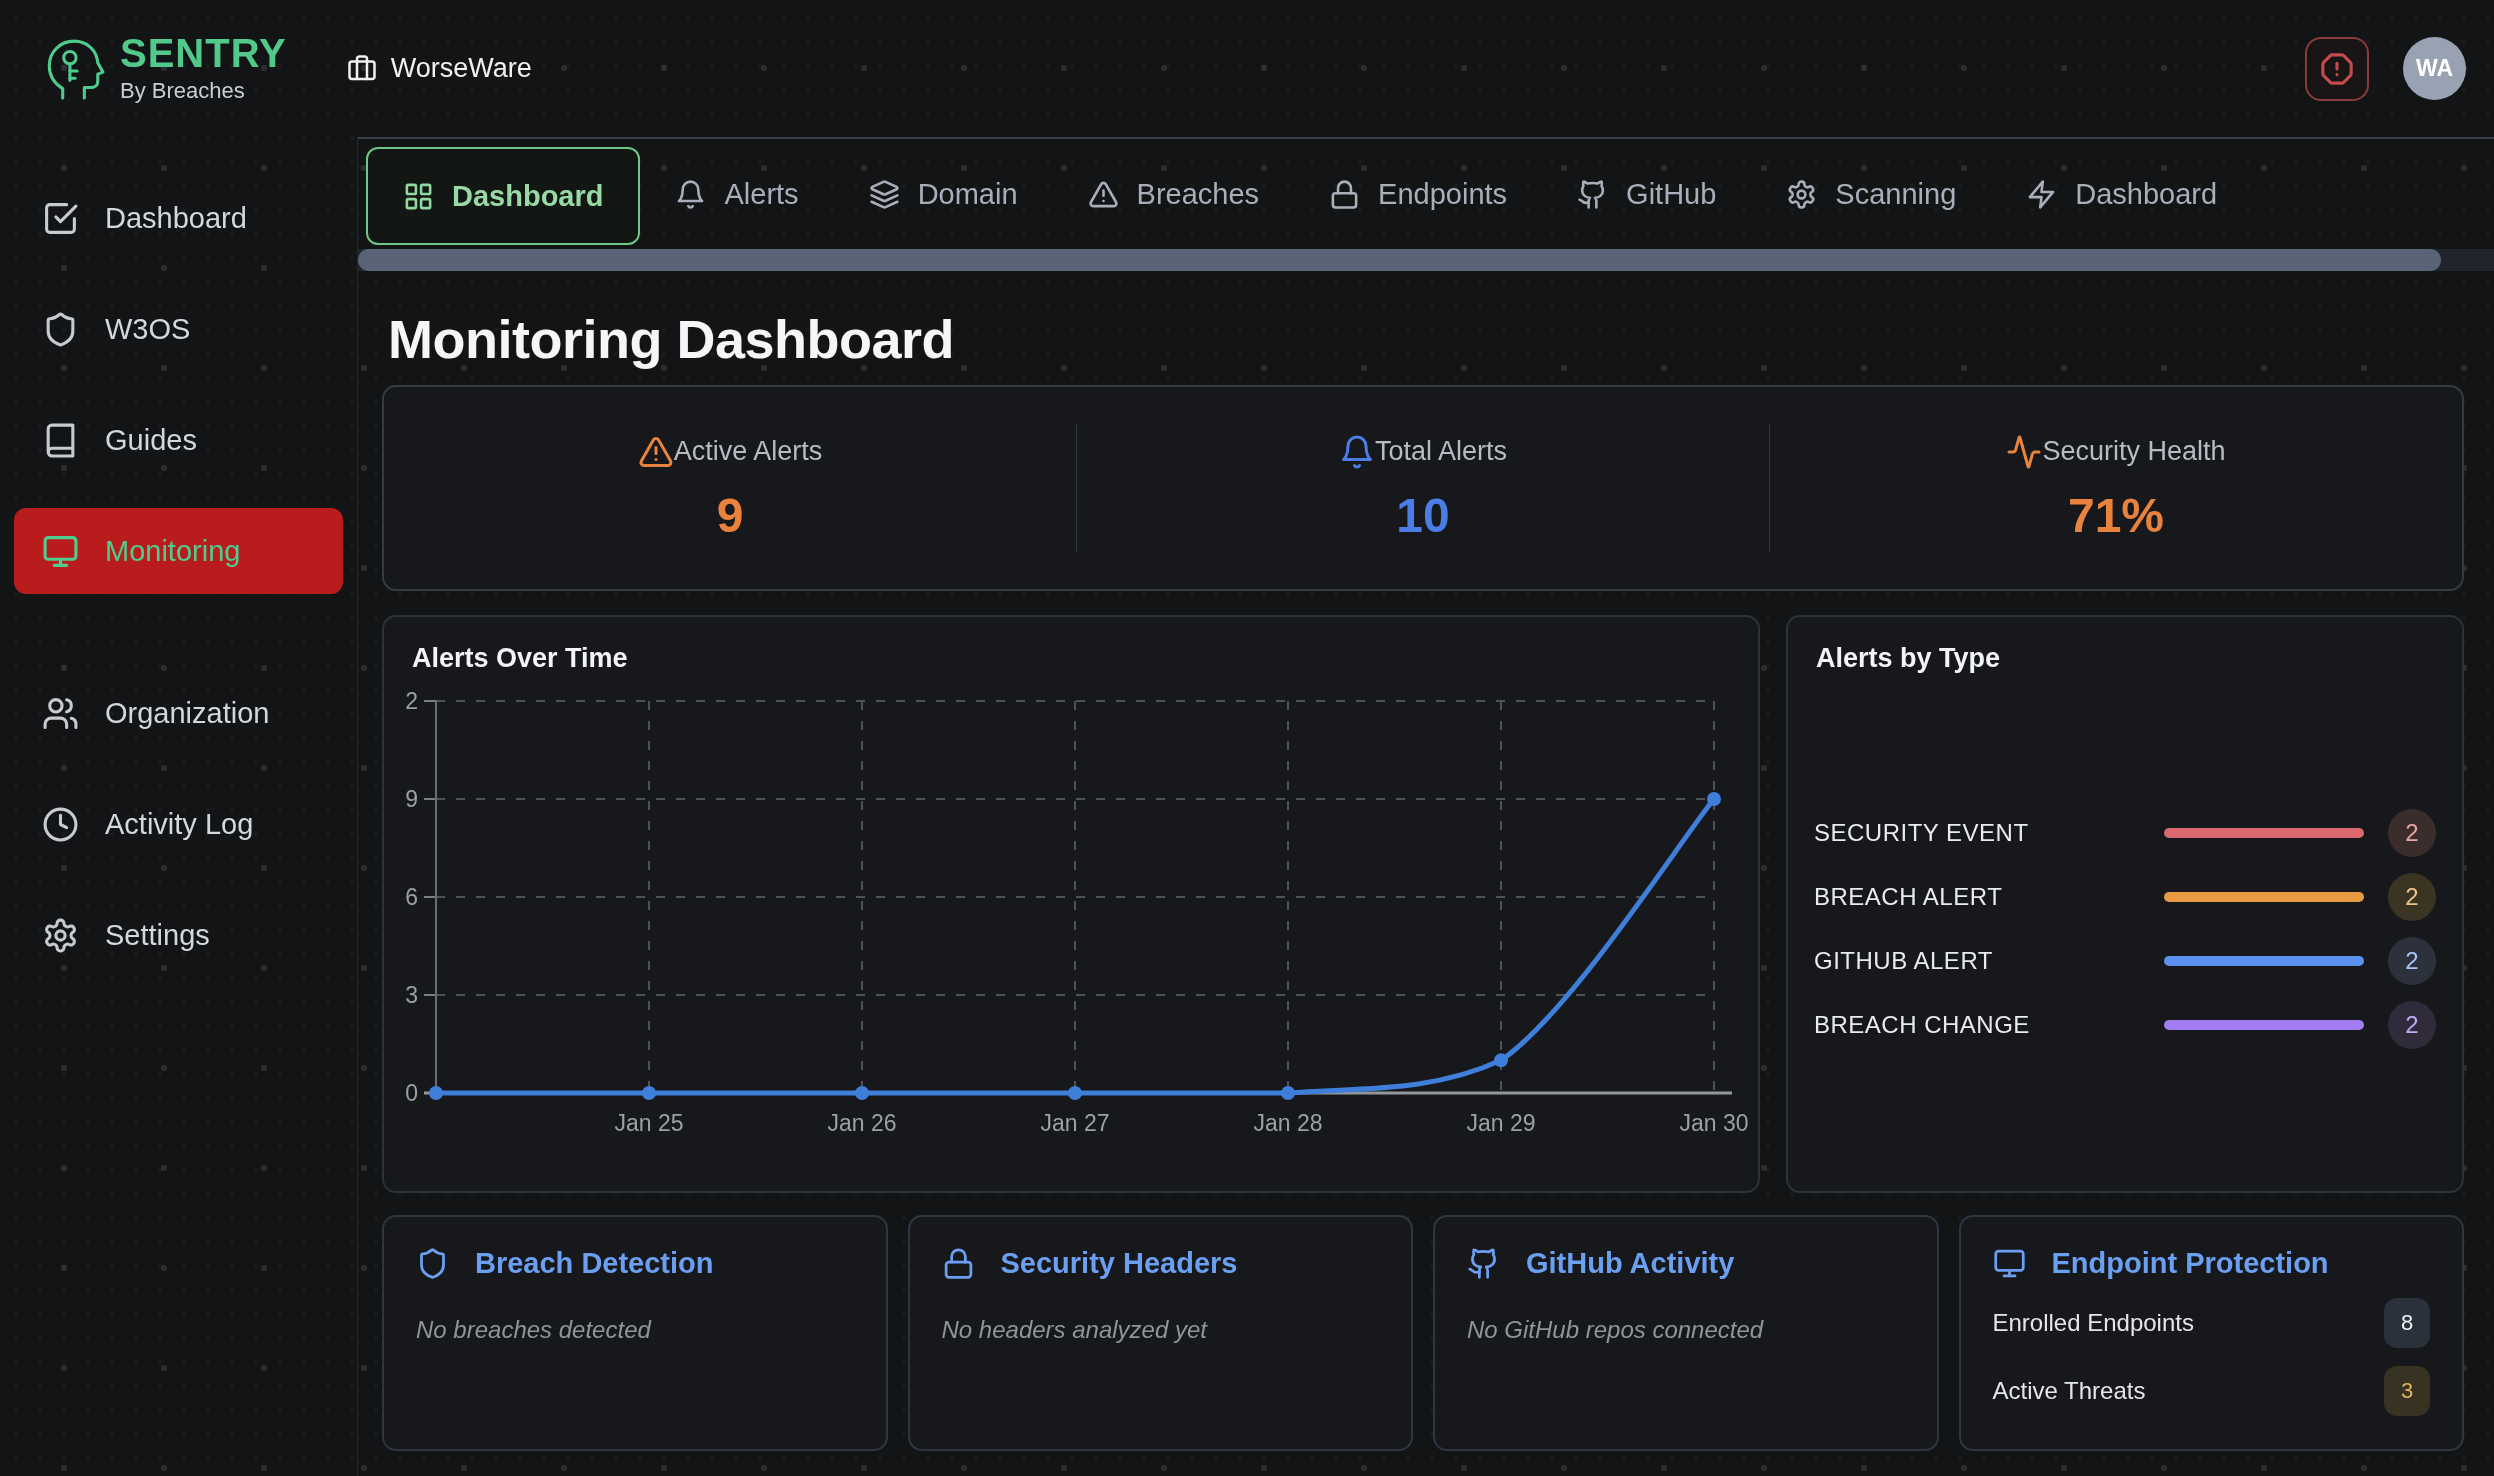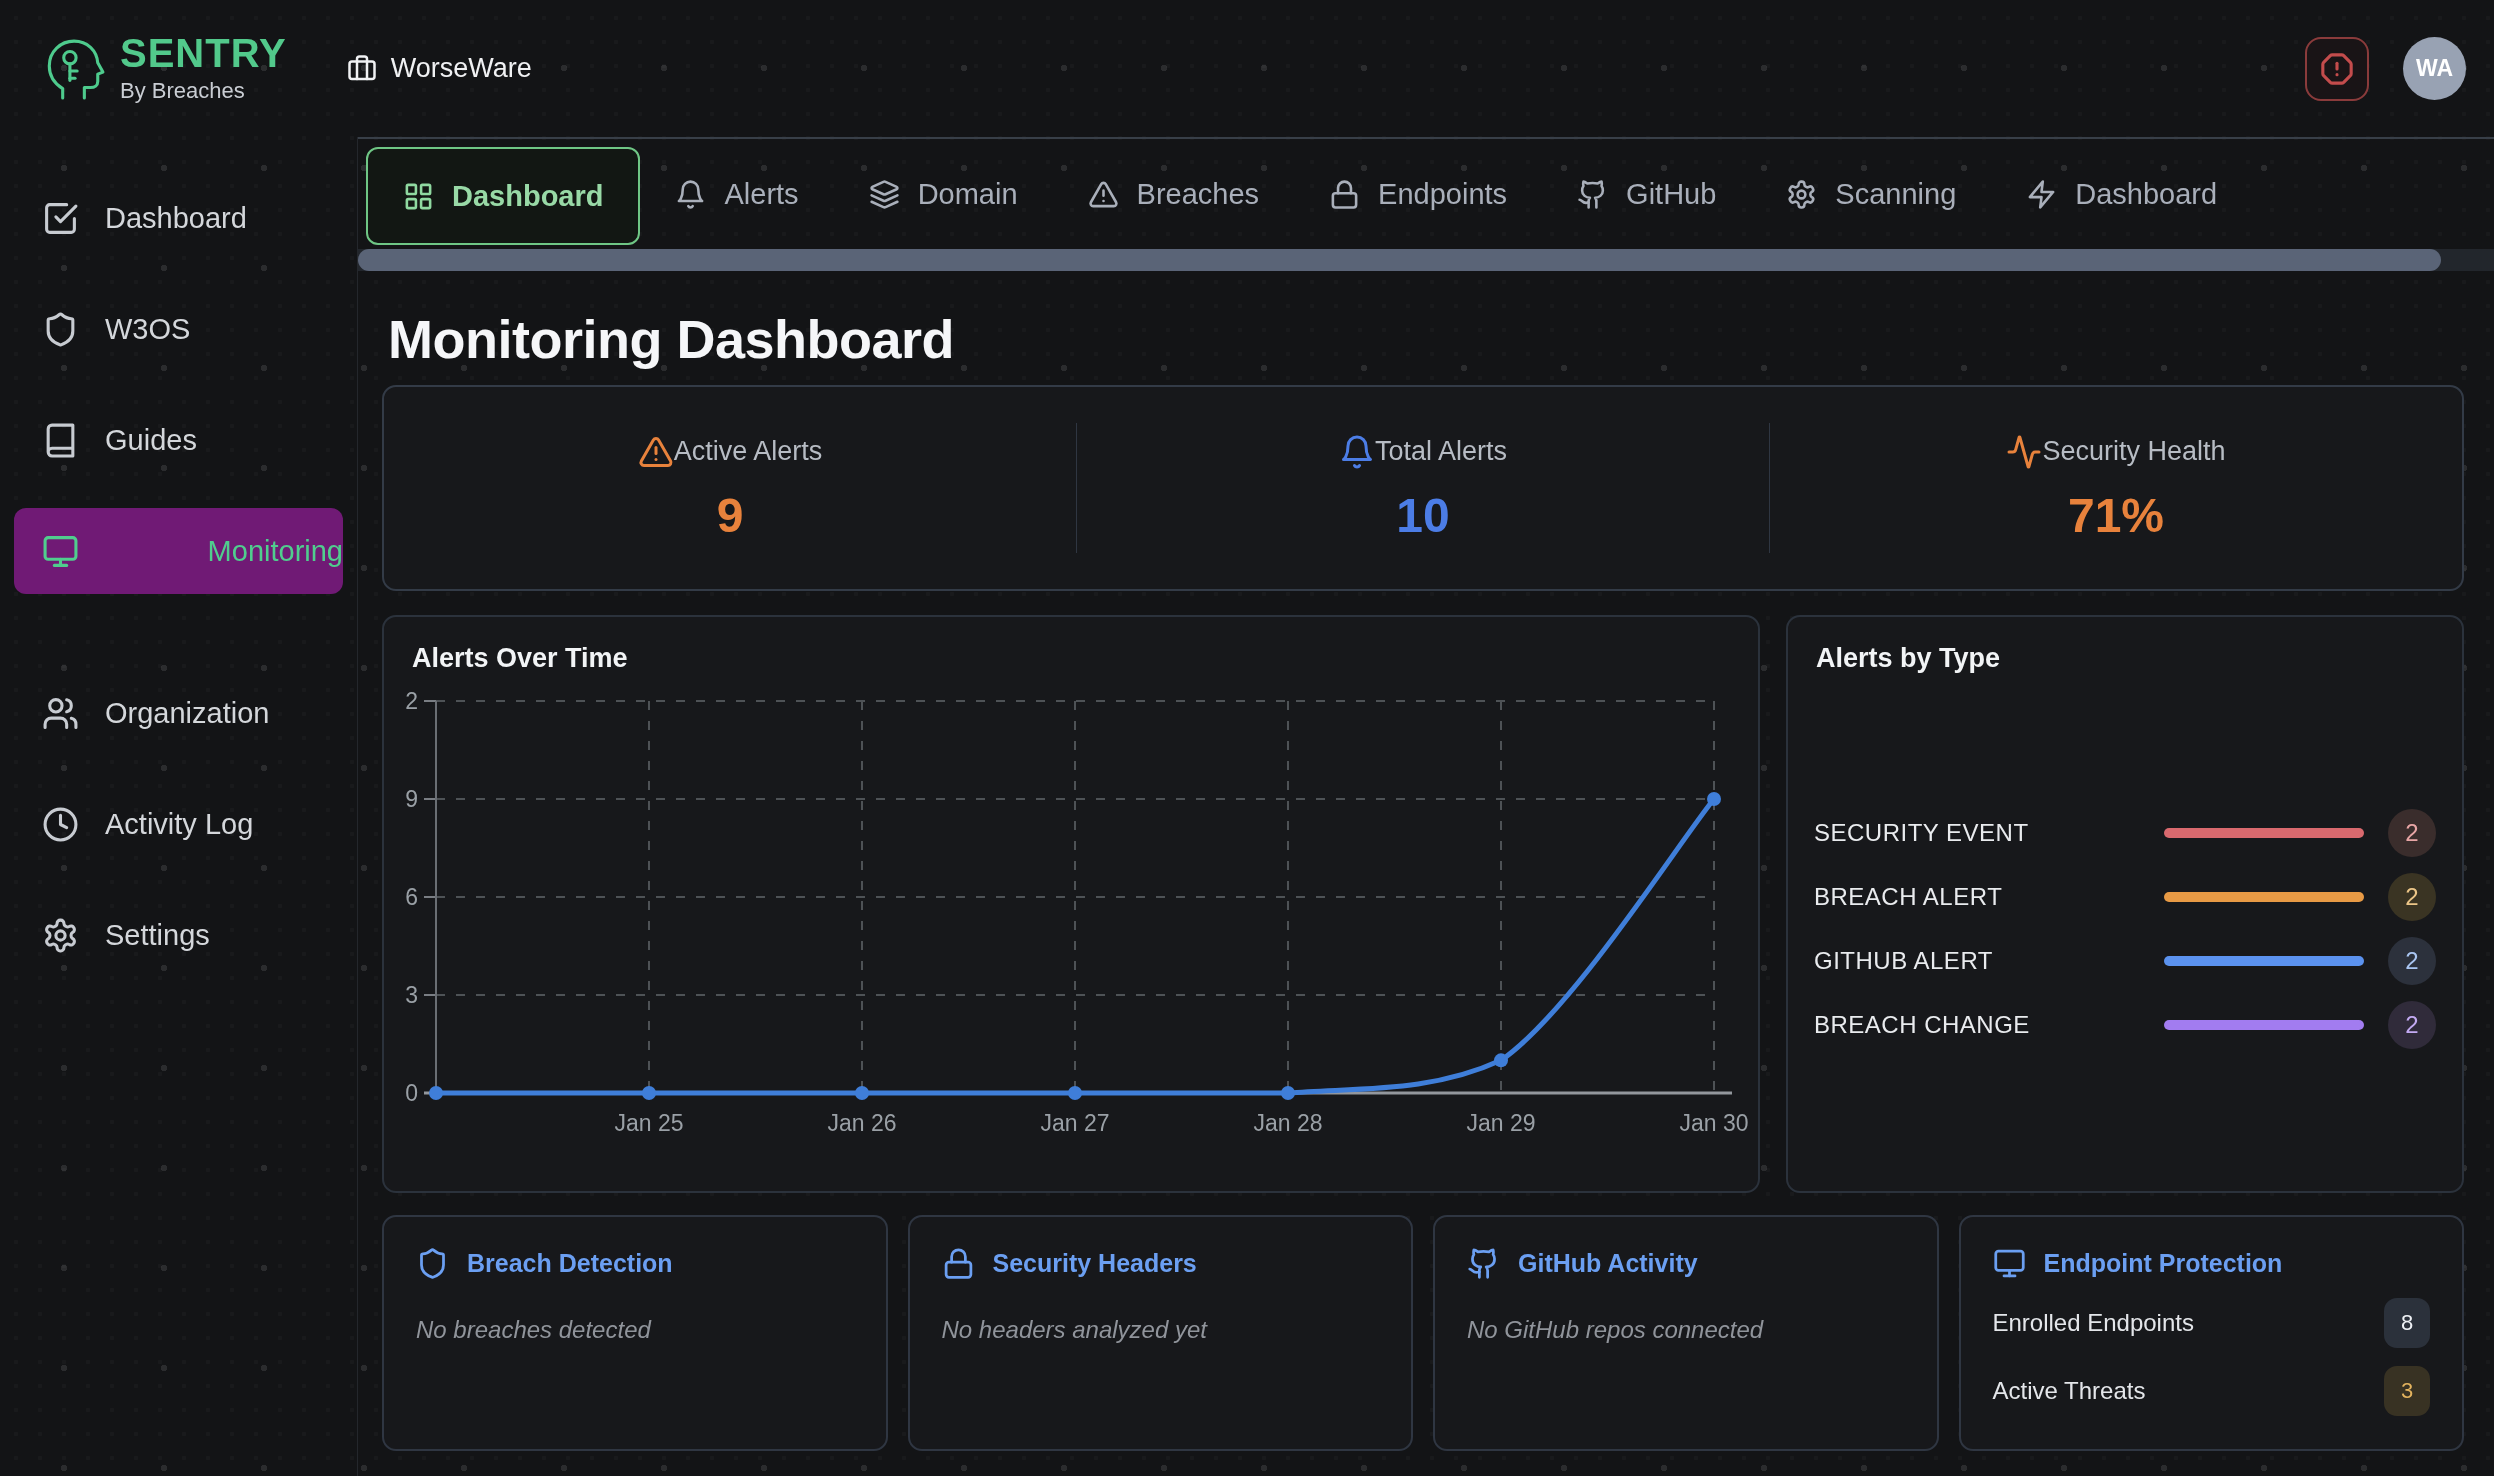--- a/index.html
+++ b/index.html
@@ -31,21 +31,21 @@
     display:flex; align-items:center; justify-content:center; color:#c34c4c; cursor:pointer; }
   .alert-btn .ic{ width:34px; height:34px; stroke-width:2.2; }
   .avatar{ width:63px; height:63px; border-radius:50%; background:#98a2b3; color:#ffffff; font-weight:700;
     font-size:23px; display:flex; align-items:center; justify-content:center; }
 
   
   .sidebar{ position:absolute; left:0; top:137px; width:358px; bottom:0; padding-top:38px; border-right:1px solid #24272c; }
   .side-item{ height:86px; margin:0 14px 25px 14px; padding-left:28px; display:flex; align-items:center; gap:26px;
     border-radius:12px; color:#d4d7db; font-size:29px; cursor:pointer; }
   .side-item .ic{ width:37px; height:37px; color:#c7cbd1; }
-  .side-item.active{ background:#701a75; color:#50cd8e;justify-content:space-between; }
+  .side-item.active{ background:#b91c1c; color:#50cd8e; }
   .side-item.active .ic{ color:#50cd8e; }
   .side-item.gap-before{ margin-top:76px; }
 
   
   .main{ position:absolute; left:358px; top:137px; right:0; bottom:0; border-top:2px solid #383f48; overflow:hidden; }
   .tabs{ height:110px; display:flex; align-items:center; padding-left:8px; white-space:nowrap; overflow:hidden; }
   .tab{ height:100%; display:flex; align-items:center; gap:18px; padding:0 35px; color:#a9afba; font-size:29px; cursor:pointer; flex:0 0 auto; }
   .tab .ic{ width:31px; height:31px; }
   .tab.active{ height:98px; margin-top:4px; border:2px solid #6fc685; border-radius:12px; background:#121713;
     color:#98d9a6; font-weight:600; }
@@ -86,21 +86,21 @@
   .legend-row{ height:64px; display:flex; align-items:center; }
   .legend-label{ flex:1; font-size:24px; color:#e9ebee; letter-spacing:0.5px; }
   .legend-bar{ width:200px; height:10px; border-radius:5px; margin-right:24px; }
   .legend-badge{ width:48px; height:48px; border-radius:50%; font-size:24px; display:flex; align-items:center; justify-content:center; }
 
   
   .cards-row{ margin-top:22px; display:flex; gap:20px; }
   .info-card{ flex:1; height:236px; background:#17181b; border:2px solid #2f3642; border-radius:14px; padding:30px 32px; }
   .card-head{ display:flex; align-items:center; gap:18px; color:#6b9ff2; }
   .card-head .ic{ width:33px; height:33px; }
-  .card-title{ font-size:25px; font-weight:700; }
+  .card-title{ font-size:29px; font-weight:700;margin-left:8px; }
   .card-empty{ margin-top:36px; font-size:24px; font-style:italic; color:#90949b; }
   .ep-row{ display:flex; align-items:center; justify-content:space-between; margin-top:18px; }
   .ep-row:first-of-type{ margin-top:28px; }
   .ep-label{ font-size:24px; color:#e4e6ea; }
   .ep-badge{ min-width:46px; height:50px; padding:0 10px; border-radius:13px; font-size:22px;
     display:flex; align-items:center; justify-content:center; }
 </style>
 </head>
 <body>
 

